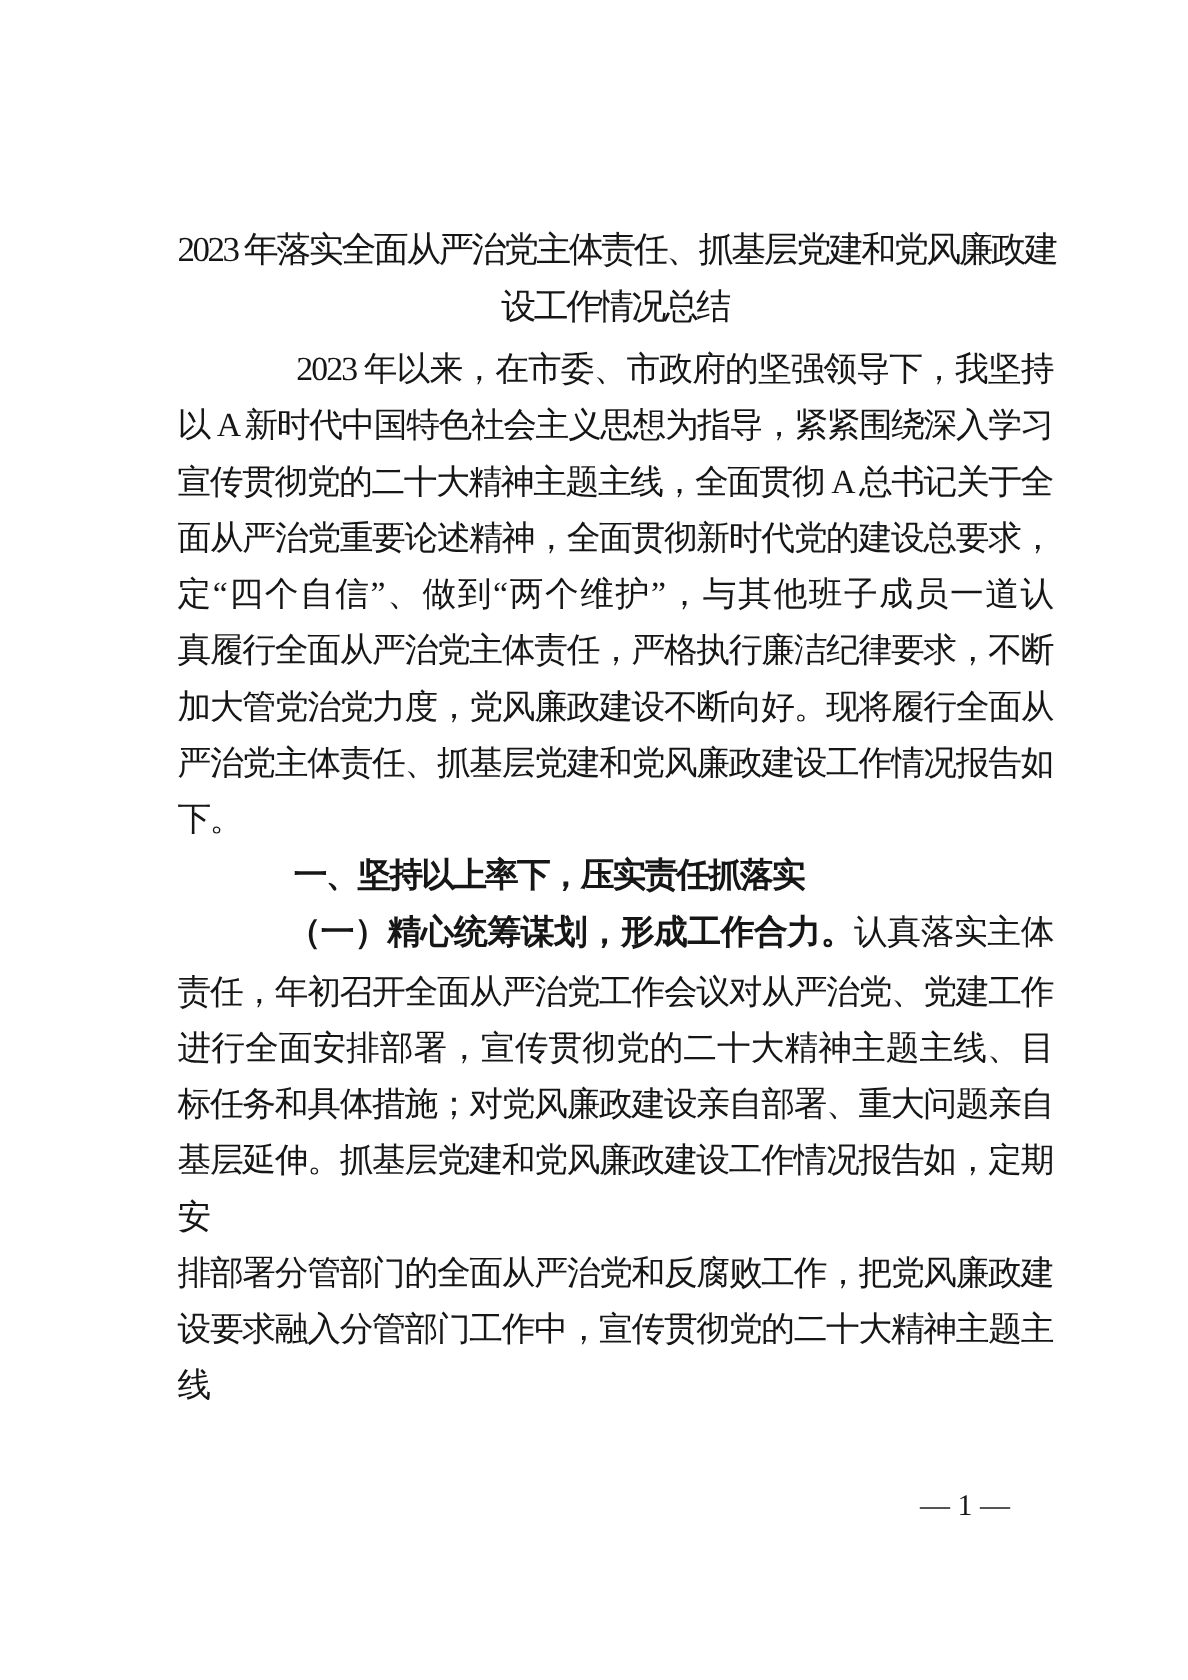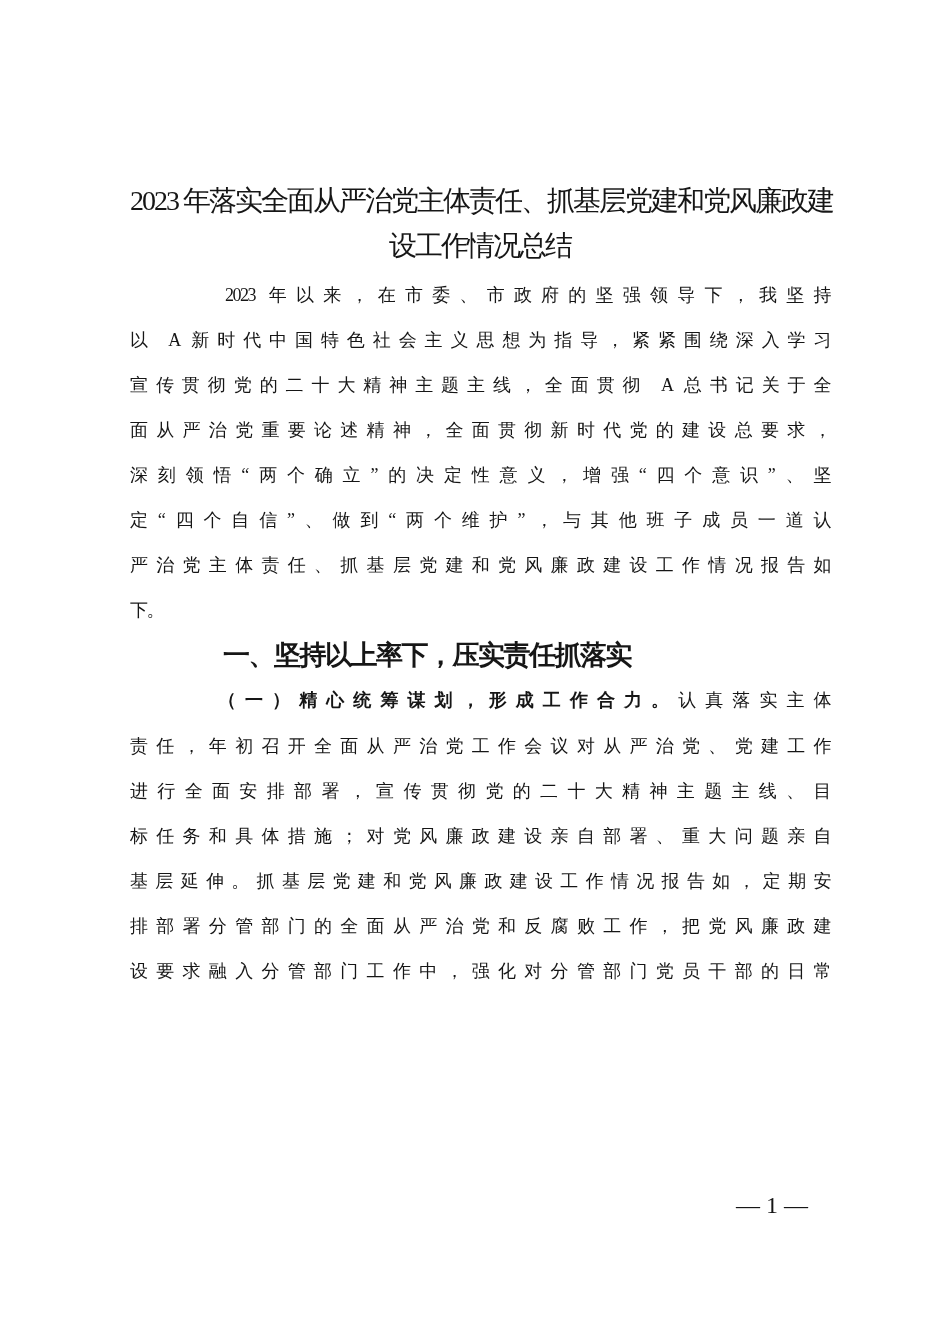--- a/index.html
+++ b/index.html
@@ -12,36 +12,36 @@
     width: 950px;
     height: 1344px;
     background: #ffffff;
     box-sizing: border-box;
     overflow: hidden;
     font-family: "Liberation Serif", "DejaVu Serif", serif;
     color: #161616;
   }
   .content {
     position: absolute;
-    left: 130px;
+    left: 142px;
     top: 178px;
     width: 700px;
   }
   
   .title-block {
     text-align: center;
     white-space: nowrap;
     font-size: 28px;
     letter-spacing: -2px;
     line-height: 45px;
     font-weight: normal;
   }
   
   .line {
-    font-size: 18px;
+    font-size: 27px;
     letter-spacing: -1.5px;
     line-height: 45px;
     text-align: justify;
     text-align-last: justify;
     text-justify: inter-character;
   }
   .line.short-last {
     text-align: left;
     text-align-last: left;
   }
@@ -81,38 +81,39 @@
     <div class="title-block">
       <div>2023 年落实全面从严治党主体责任、抓基层党建和党风廉政建</div>
       <div>设工作情况总结</div>
     </div>
 
     <div class="para-intro">
         <div class="line">2023 年以来，在市委、市政府的坚强领导下，我坚持</div>
         <div class="line">以 A 新时代中国特色社会主义思想为指导，紧紧围绕深入学习</div>
         <div class="line">宣传贯彻党的二十大精神主题主线，全面贯彻 A 总书记关于全</div>
         <div class="line">面从严治党重要论述精神，全面贯彻新时代党的建设总要求，</div>
-        <div class="line">深刻领悟“两个确立”的决定性意义，增强“四个意识”、坚</div>
         <div class="line">定“四个自信”、做到“两个维护”，与其他班子成员一道认</div>
+        <div class="line">真履行全面从严治党主体责任，严格执行廉洁纪律要求，不断</div>
+        <div class="line">加大管党治党力度，党风廉政建设不断向好。现将履行全面从</div>
         <div class="line">严治党主体责任、抓基层党建和党风廉政建设工作情况报告如</div>
         <div class="line short-last">下。</div>
       </div>
 
     <div class="section-heading">一、坚持以上率下，压实责任抓落实</div>
 
     <div class="para-sub">
       <div class="line sub-first-line">
         <span class="sub-lead">（一）精心统筹谋划，形成工作合力。</span><span>认真落实主体</span>
       </div>
       <div>
           <div class="line">责任，年初召开全面从严治党工作会议对从严治党、党建工作</div>
           <div class="line">进行全面安排部署，宣传贯彻党的二十大精神主题主线、目</div>
           <div class="line">标任务和具体措施；对党风廉政建设亲自部署、重大问题亲自</div>
           <div class="line">基层延伸。抓基层党建和党风廉政建设工作情况报告如，定期安</div>
           <div class="line">排部署分管部门的全面从严治党和反腐败工作，把党风廉政建</div>
-          <div class="line">设要求融入分管部门工作中，强化对分管部门党员干部的日常</div>
+          <div class="line">设要求融入分管部门工作中，宣传贯彻党的二十大精神主题主线</div>
         </div>
     </div>
 
   </div>
 
   <div class="page-number">— 1 —</div>
 </div>
 
 </body></html>

